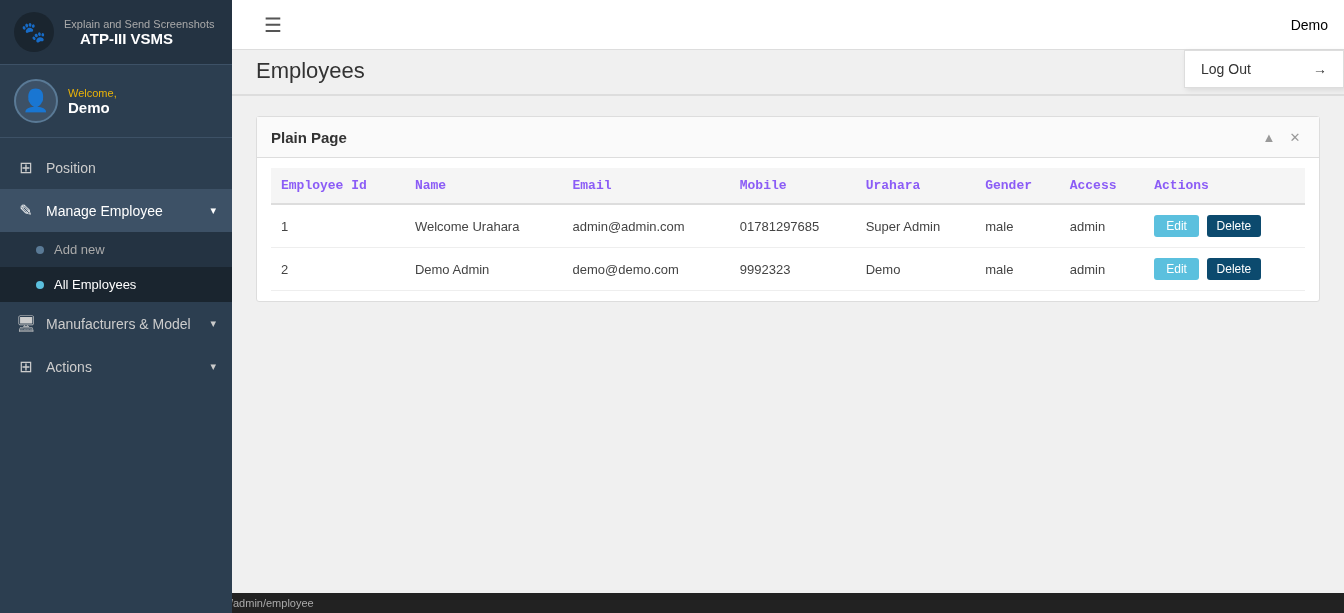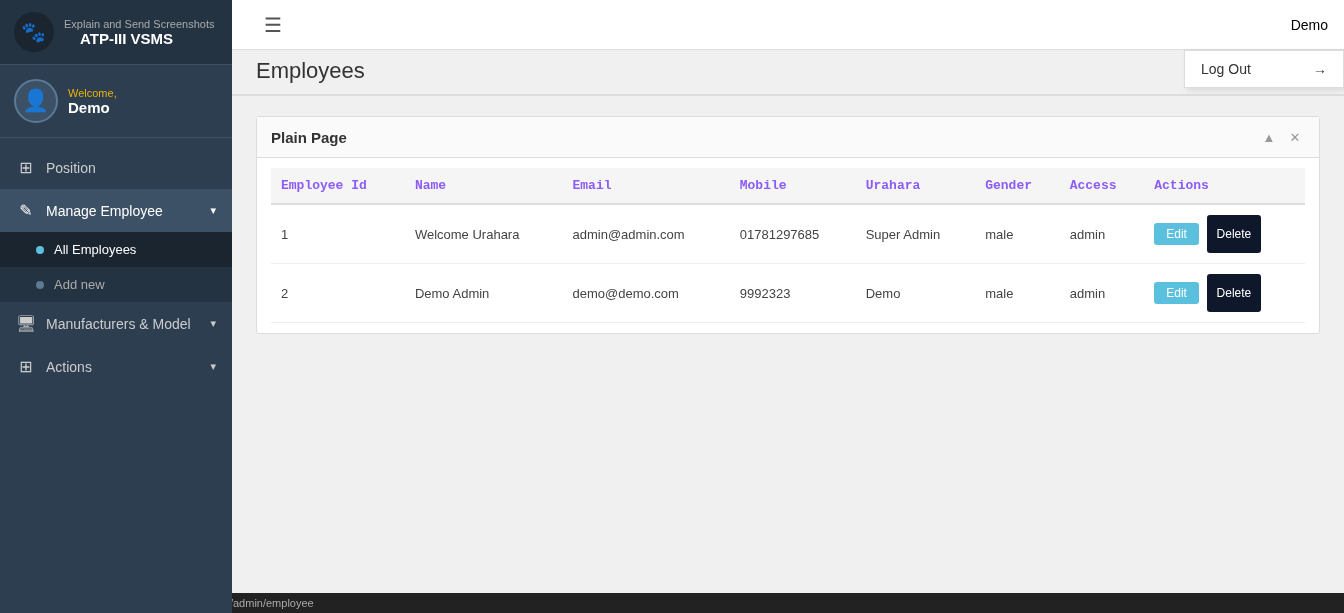--- a/index.html
+++ b/index.html
@@ -194,24 +194,24 @@
       background: #5bc0de;
       color: #fff;
       border: none;
       padding: 4px 12px;
       border-radius: 3px;
       cursor: pointer;
       font-size: 12px;
       margin-right: 4px;
     }
     .btn-delete {
-      background: #0f172a;
+      background: #0c4a6e;
       color: #fff;
       border: none;
-      padding: 12px 10px;
+      padding: 4px 10px;
       border-radius: 3px;
       cursor: pointer;
       font-size: 12px;
     }
 
     
     .status-bar {
       position: fixed;
       bottom: 0; left: 0; right: 0;
       background: #222;
@@ -252,27 +252,27 @@
       <span class="nav-icon">⊞</span>
       <span>Position</span>
     </div>
 
     <div class="sidebar-nav-item active">
       <span class="nav-icon">✎</span>
       <span>Manage Employee</span>
       <span class="nav-arrow">▾</span>
     </div>
     <div class="sidebar-submenu">
+      <div class="sidebar-submenu-item">
+        <span class="dot"></span>
+        <span>Add new</span>
+      </div>
       <div class="sidebar-submenu-item active">
         <span class="dot"></span>
         <span>All Employees</span>
-      </div>
-      <div class="sidebar-submenu-item">
-        <span class="dot"></span>
-        <span>Add new</span>
       </div>
     </div>
 
     <div class="sidebar-nav-item">
       <span class="nav-icon">🖥</span>
       <span>Manufacturers &amp; Model</span>
       <span class="nav-arrow">▾</span>
     </div>
 
     <div class="sidebar-nav-item">

